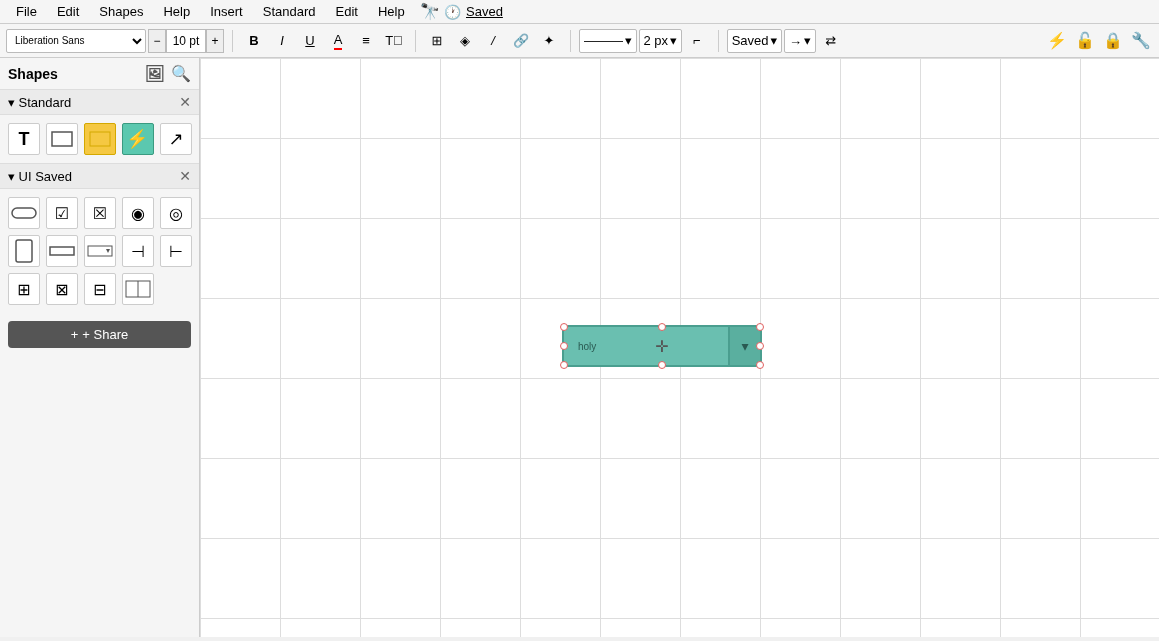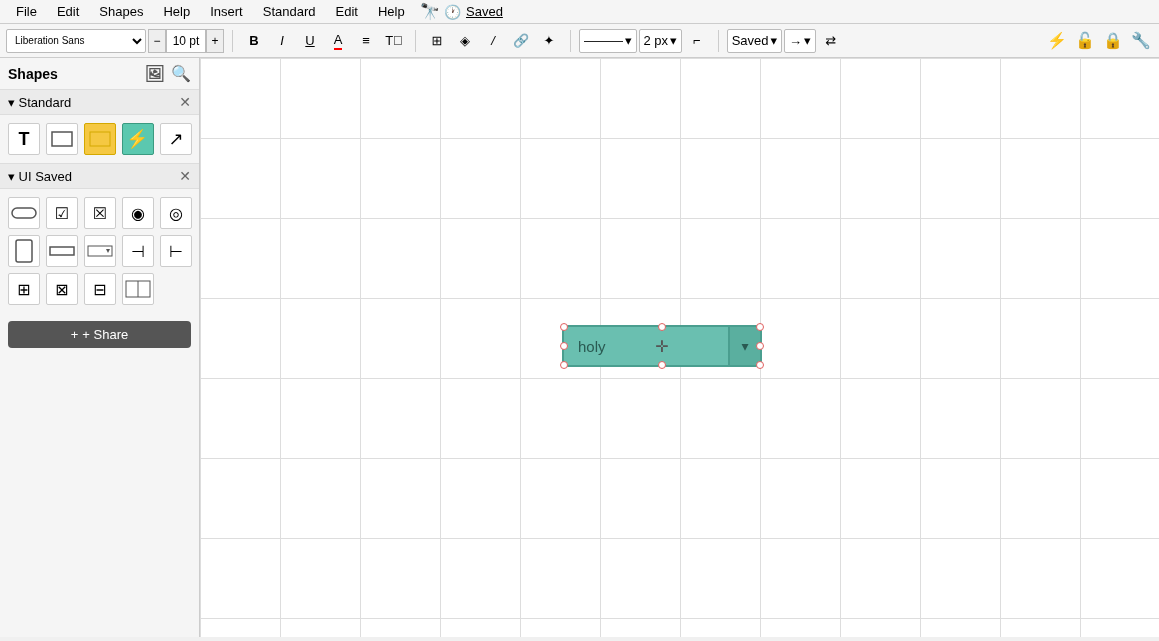--- a/index.html
+++ b/index.html
@@ -102,21 +102,21 @@
     .dropdown-shape {
       position: absolute;
       left: 362px; top: 267px;
       width: 200px; height: 42px;
       background: #6abfb0;
       border: 2px solid #4a9e8f;
       border-radius: 4px;
       display: flex; align-items: center;
     }
     .shape-text {
-      flex: 1; padding-left: 14px; font-size: 15px; color: #2a5a52;
+      flex: 1; padding-left: 14px; font-size: 10px; color: #2a5a52;
       font-family: 'Liberation Sans', Arial, sans-serif;
     }
     .dropdown-arrow-btn {
       width: 32px; height: 100%; background: #5aaf9f;
       border-left: 2px solid #4a9e8f;
       display: flex; align-items: center; justify-content: center;
       color: #2a5a52; font-size: 14px; cursor: pointer;
       border-radius: 0 2px 2px 0;
     }
 

